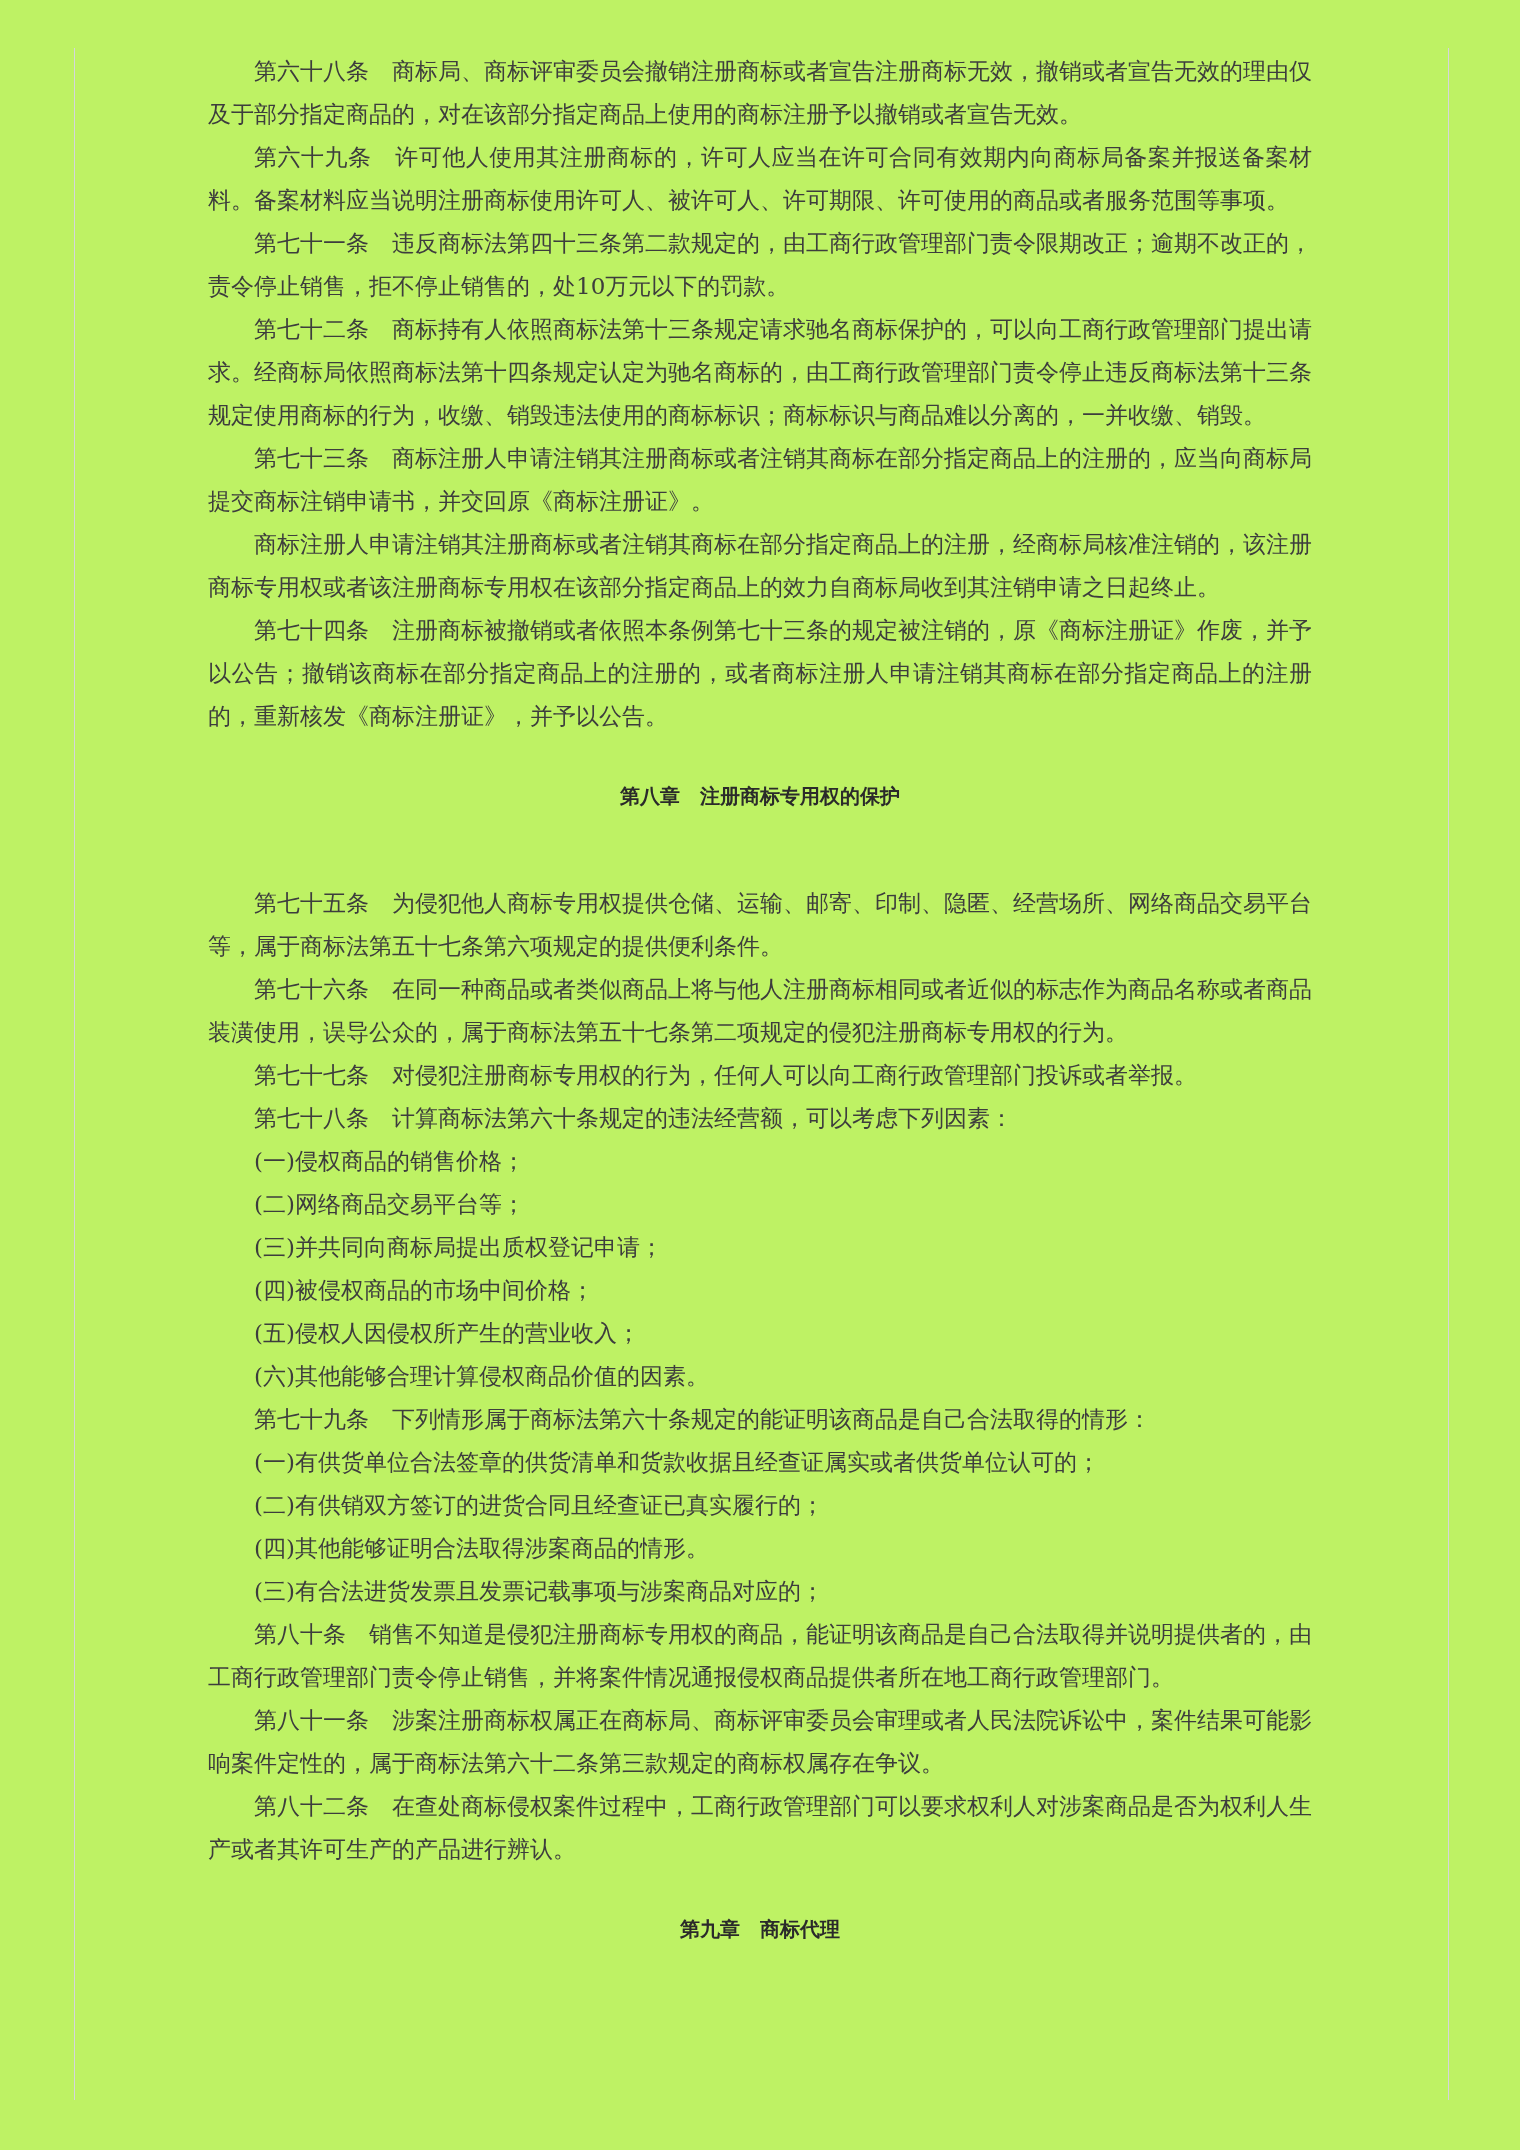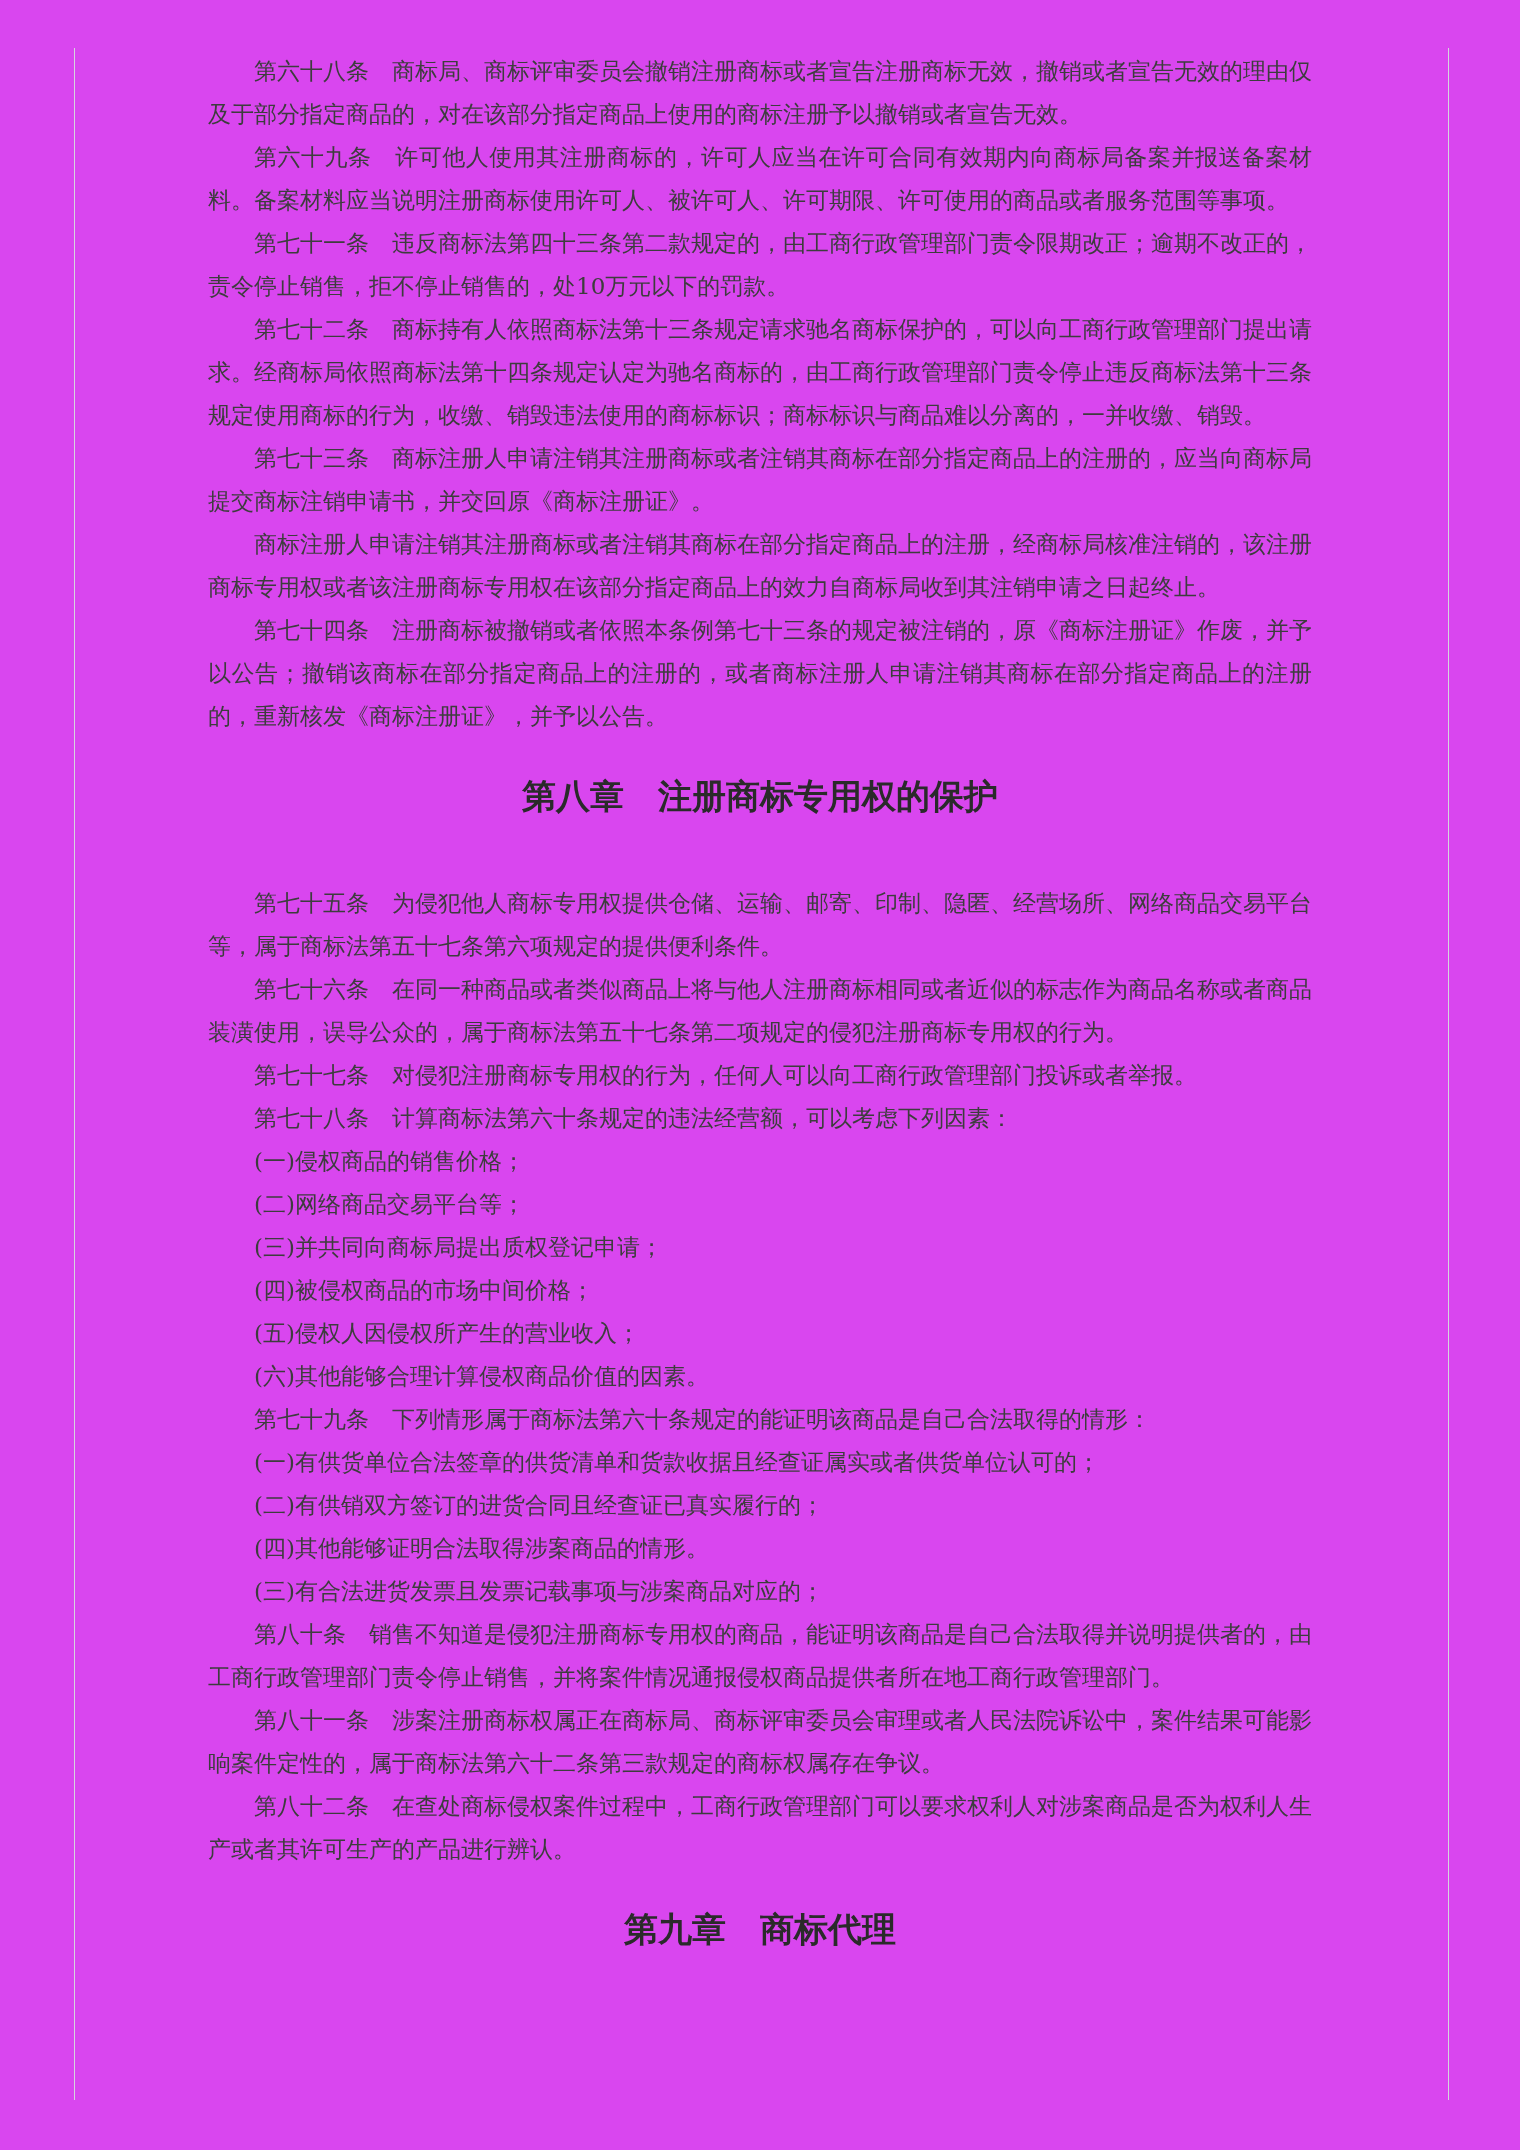--- a/index.html
+++ b/index.html
@@ -1,21 +1,21 @@
 <!DOCTYPE html>
 <html><head>
 <meta charset="utf-8">
 <style>
   * { margin: 0; padding: 0; box-sizing: border-box; }
   html, body { background: #ffffff; }
   .page {
     position: relative;
     width: 1520px;
     height: 2150px;
-    background: #d946ef;
+    background: #bef264;
     overflow: hidden;
     font-family: "DejaVu Serif", "Liberation Serif", serif;
     color: #3d3d3d;
   }
   .border-line {
     position: absolute;
     top: 48px;
     width: 1px;
     height: 2052px;
     background: #d5d5dd;
@@ -31,21 +31,21 @@
     line-height: 43px;
     text-align: justify;
   }
   p.para {
     text-indent: 2em;
     margin: 0;
   }
   h2.chapter {
     font-family: "DejaVu Sans", "Liberation Sans", sans-serif;
     font-weight: bold;
-    font-size: 34px;
+    font-size: 20px;
     line-height: 44px;
     color: #2a2a2a;
     text-align: center;
     text-indent: 0;
     margin: 36px 0 64px 0;
   }
 </style>
 </head>
 <body>
 

